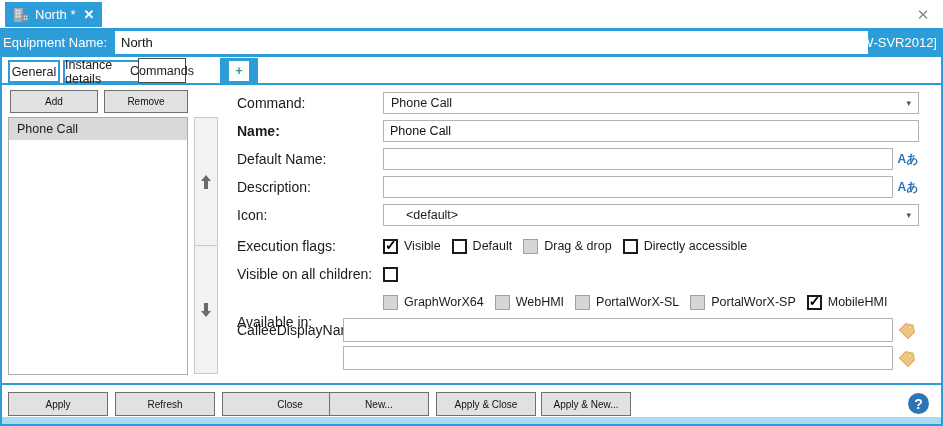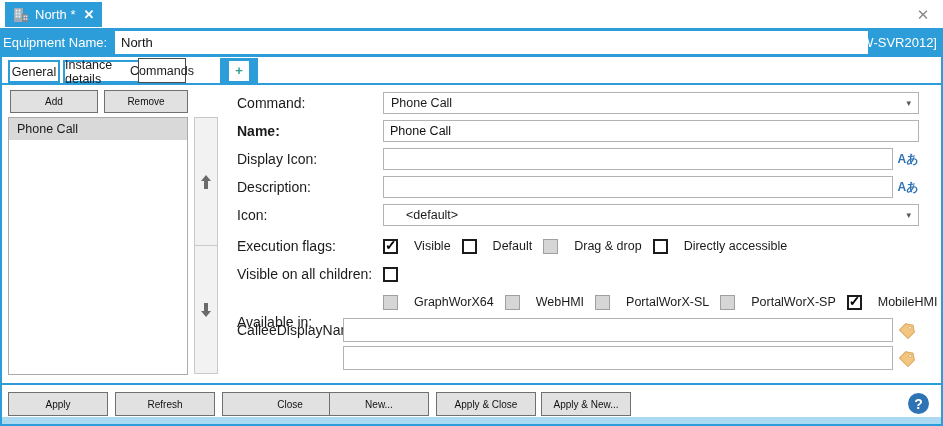--- a/index.html
+++ b/index.html
@@ -60,21 +60,21 @@
            font-size:12.5px; cursor:pointer; }
   .combo .cval { padding-left:7px; }
   .combo.indent .cval { padding-left:22px; }
   .combo .caret { position:absolute; right:7px; color:#555; font-size:9px; }
   .fonticon { position:absolute; color:#2e74b5; font-size:12px; font-weight:bold; width:22px; height:18px;
               display:flex; align-items:center; justify-content:center; cursor:pointer; }
   .tagicon { position:absolute; width:18px; height:18px; cursor:pointer; }
 
   .cbrow { position:absolute; left:383px; display:flex; align-items:center; height:22px; }
   .cbitem { display:flex; align-items:center; margin-right:11px; cursor:pointer; }
-  .cbitem .txt { margin-left:16px; font-size:12.5px; white-space:nowrap; }
+  .cbitem .txt { margin-left:6px; font-size:12.5px; white-space:nowrap; }
   .cb { width:15px; height:15px; border:2px solid #1b1b1b; background:#fff; position:relative; display:inline-block; }
   .cb.checked::after { content:"✓"; position:absolute; left:0px; top:-4px; font-size:14px; font-weight:bold; color:#000; }
   .cb.disabled { background:#d6d6d6; border:1px solid #a0a0a0; width:15px; height:15px; }
 
   
   .fbtn { position:absolute; top:392px; height:24px; }
   .help-btn { position:absolute; left:908px; top:393px; width:21px; height:21px; border-radius:50%;
               background:#2e74b5; color:#fff; font-weight:bold; font-size:14px; display:flex; align-items:center;
               justify-content:center; cursor:pointer; }
 </style>
@@ -151,21 +151,21 @@
 
   <div class="flabel" style="top:92px;">Command:</div>
   <div class="combo" style="left:383px; top:92px; width:536px;">
     <span class="cval">Phone Call</span>
     <span class="caret">▾</span>
   </div>
 
   <div class="flabel bold" style="top:120px;">Name:</div>
   <input class="tinput" style="left: 383px; top: 120px; width: 536px;" type="text" value="Phone Call">
 
-  <div class="flabel" style="top:148px;">Display Icon:</div>
+  <div class="flabel" style="top:148px;">Default Name:</div>
   <input class="tinput" style="left: 383px; top: 148px; width: 510px;" type="text" value="">
   <span class="fonticon" style="left:897px; top:150px;">Aあ</span>
 
   <div class="flabel" style="top:176px;">Description:</div>
   <input class="tinput" style="left: 383px; top: 176px; width: 510px;" type="text" value="">
   <span class="fonticon" style="left:897px; top:178px;">Aあ</span>
 
   <div class="flabel" style="top:204px;">Icon:</div>
   <div class="combo indent" style="left:383px; top:204px; width:536px;">
     <span class="cval">&lt;default&gt;</span>

